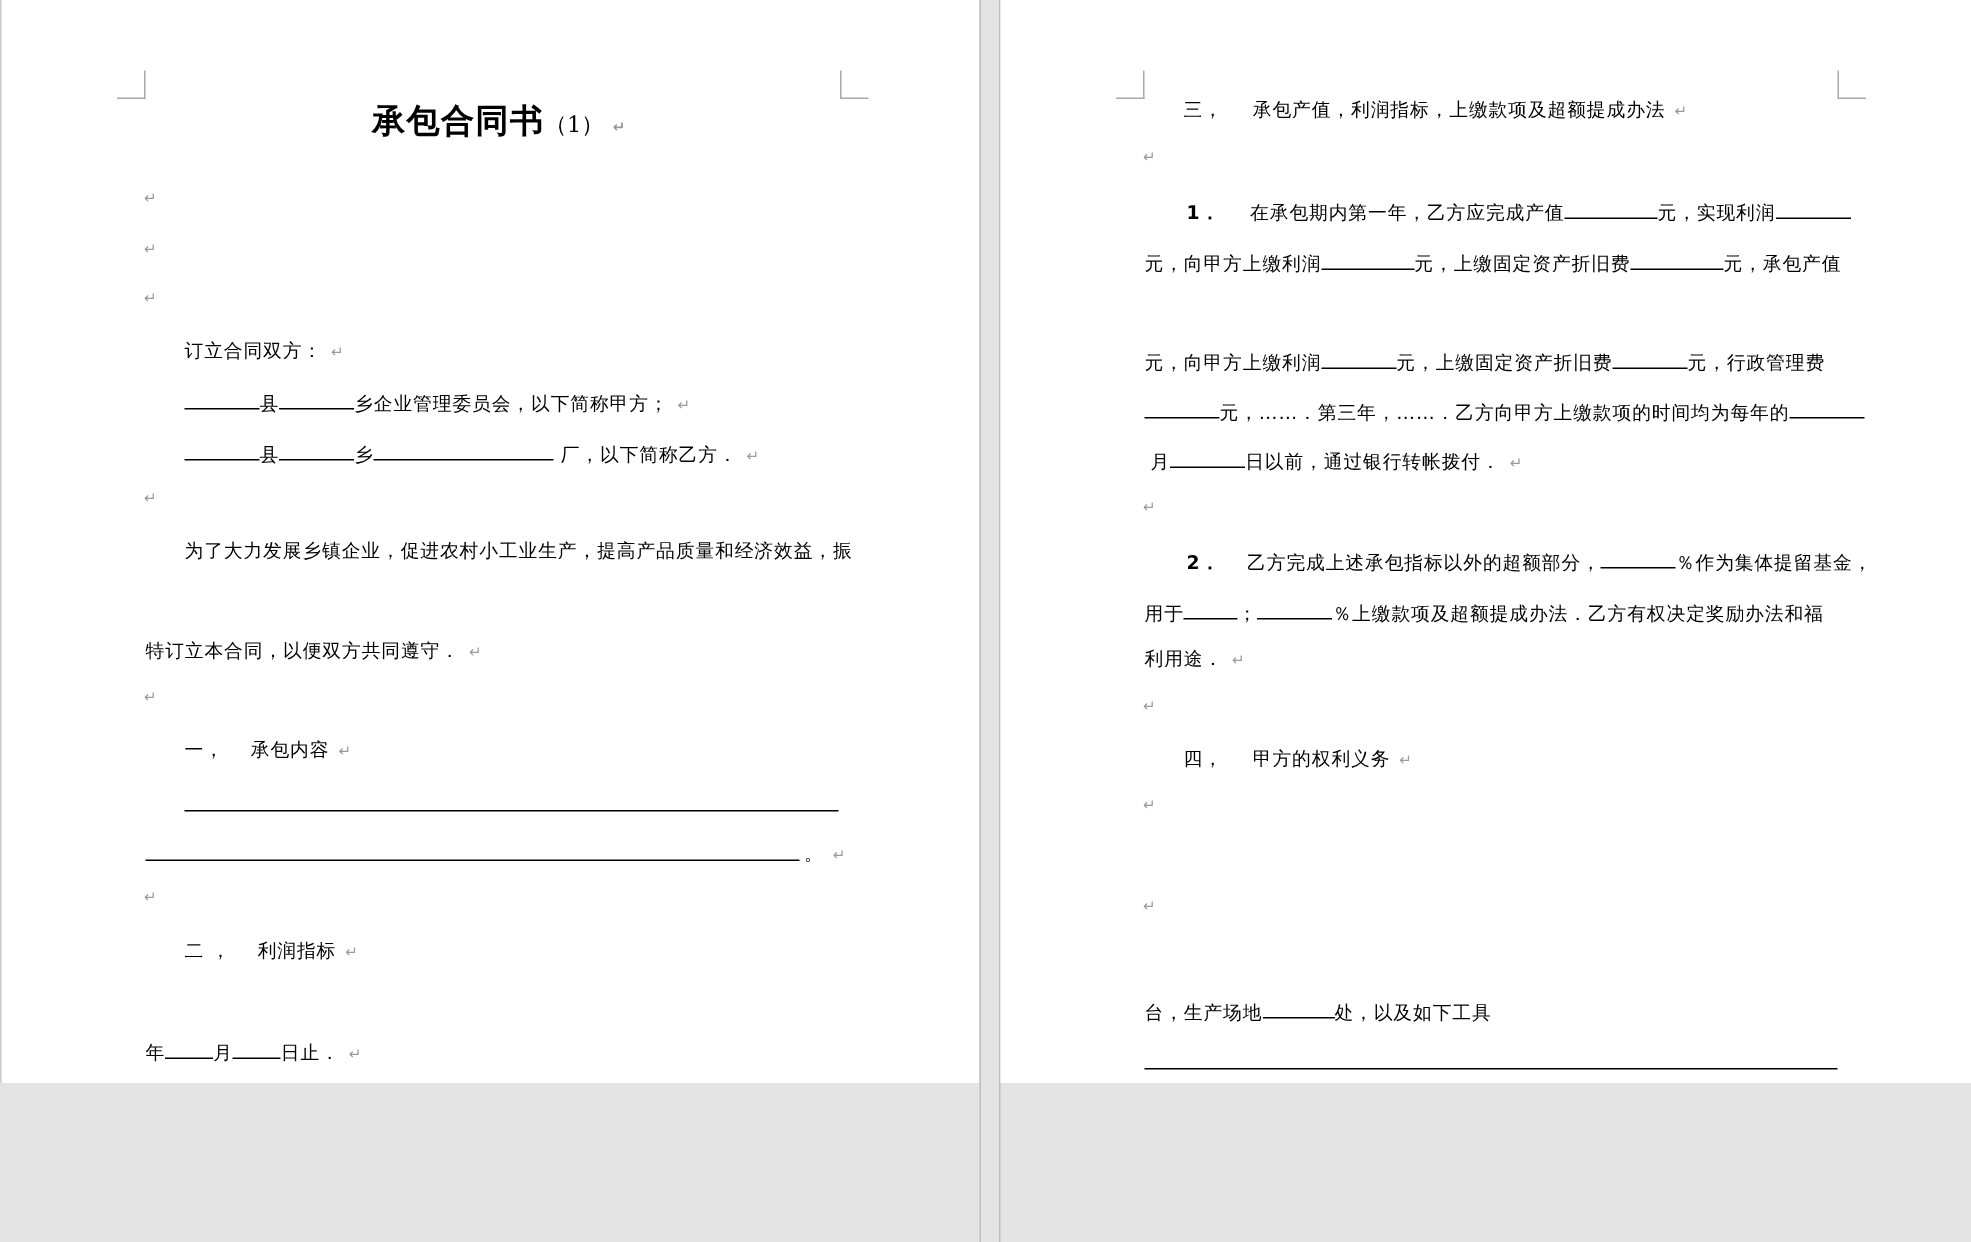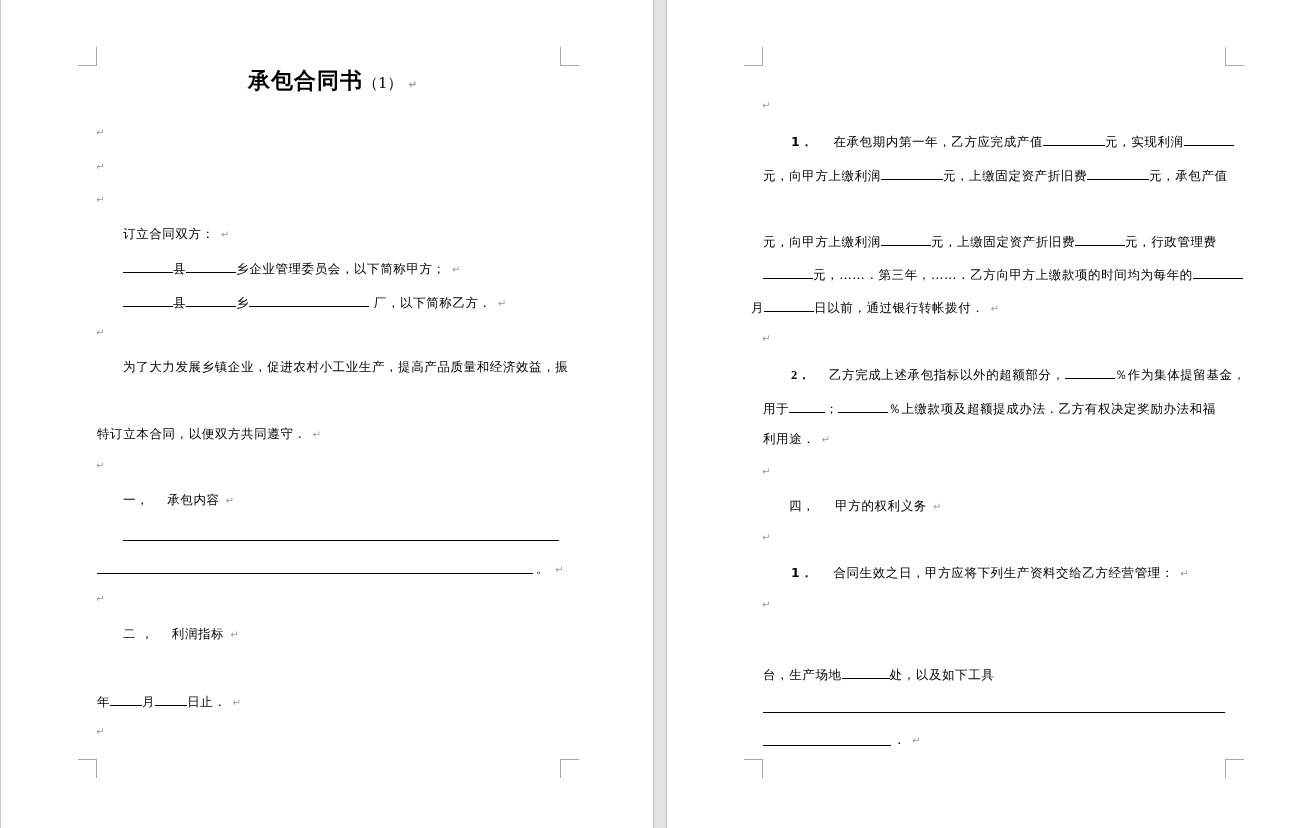--- a/index.html
+++ b/index.html
@@ -3,21 +3,21 @@
 <meta charset="utf-8">
 <style>
   html, body { margin: 0; padding: 0; }
   body {
     width: 1314px; height: 828px; overflow: hidden;
     background: #e3e3e3; position: relative;
     font-family: "DejaVu Sans", "Liberation Sans", sans-serif;
     color: #000;
   }
   .page {
-    position: absolute; top: 0; height: 828px; background: #fff;
+    position: absolute; top: 0; height: 722px; background: #fff;
     overflow: hidden;
   }
   #page-left { left: 0; width: 653px; border-left: 1px solid #c8c8c8; box-sizing: border-box; }
   #page-right { left: 667px; width: 647px; }
   .gap { position: absolute; left: 653px; top: 0; width: 14px; height: 828px; background: #e3e3e3;
     border-left: 1px solid #bdbdbd; border-right: 1px solid #bdbdbd; box-sizing: border-box; }
   .corner { position: absolute; width: 18px; height: 18px; border-color: #a8a8a8; border-style: solid; border-width: 0; }
   .c-tl { border-right-width: 1px; border-bottom-width: 1px; }
   .c-tr { border-left-width: 1px; border-bottom-width: 1px; }
   .c-bl { border-right-width: 1px; border-top-width: 1px; }
@@ -97,62 +97,62 @@
 </div>
 
 <div class="gap"></div>
 
 <div class="page" id="page-right">
   <div class="corner c-tl" style="left:77px;top:47px;"></div>
   <div class="corner c-tr" style="left:558px;top:47px;"></div>
   <div class="corner c-bl" style="left:77px;top:759px;"></div>
   <div class="corner c-br" style="left:558px;top:759px;"></div>
 
+  <div class="line" style="left:122px;top:65px;">
+    <span>三，</span><span style="display:inline-block;width:20px"></span><span>承包产值，利润指标，上缴款项及超额提成办法</span><span class="ret">↵</span>
+  </div>
 
   <span class="ret-only" style="left:95px;top:100px;">↵</span>
 
   <div class="line" style="left:124px;top:132px;">
     <span class="bold">1．</span><span style="display:inline-block;width:20px"></span><span>在承包期内第一年，乙方应完成产值</span><span class="blank" style="width:62px"></span><span>元，实现利润</span><span class="blank" style="width:50px"></span>
   </div>
   <div class="line" style="left:96px;top:166px;">
     <span>元，向甲方上缴利润</span><span class="blank" style="width:62px"></span><span>元，上缴固定资产折旧费</span><span class="blank" style="width:62px"></span><span>元，承包产值</span>
   </div>
   <div class="line" style="left:96px;top:232px;">
     <span>元，向甲方上缴利润</span><span class="blank" style="width:50px"></span><span>元，上缴固定资产折旧费</span><span class="blank" style="width:50px"></span><span>元，行政管理费</span>
   </div>
   <div class="line" style="left:96px;top:265px;">
     <span class="blank" style="width:50px"></span><span>元，……．第三年，……．乙方向甲方上缴款项的时间均为每年的</span><span class="blank" style="width:50px"></span>
   </div>
-  <div class="line" style="left:84px;top:298px;text-align:center;">
+  <div class="line" style="left:100px;top:298px;text-align:center;">
     <span>月</span><span class="blank" style="width:50px"></span><span>日以前，通过银行转帐拨付．</span><span class="ret">↵</span>
   </div>
 
   <span class="ret-only" style="left:95px;top:333px;">↵</span>
 
-  <div class="line" style="left:124px;top:365px;font-family:Liberation Serif, serif;">
+  <div class="line" style="left:124px;top:365px;">
     <span class="bold">2．</span><span style="display:inline-block;width:18px"></span><span>乙方完成上述承包指标以外的超额部分，</span><span class="blank" style="width:50px"></span><span>％作为集体提留基金，</span>
   </div>
   <div class="line" style="left:96px;top:399px;">
     <span>用于</span><span class="blank" style="width:36px"></span><span>；</span><span class="blank" style="width:50px"></span><span>％上缴款项及超额提成办法．乙方有权决定奖励办法和福</span>
   </div>
   <div class="line" style="left:96px;top:431px;">
     <span>利用途．</span><span class="ret">↵</span>
   </div>
 
   <span class="ret-only" style="left:95px;top:466px;">↵</span>
 
   <div class="line" style="left:122px;top:498px;font-family:Liberation Serif, serif;">
     <span>四，</span><span style="display:inline-block;width:20px"></span><span>甲方的权利义务</span><span class="ret">↵</span>
   </div>
 
   <span class="ret-only" style="left:95px;top:532px;">↵</span>
 
-  <div class="line" style="left:124px;top:565px;">
-    <span class="bold">1．</span><span style="display:inline-block;width:20px"></span><span>合同生效之日，甲方应将下列生产资料交给乙方经营管理：</span><span class="ret">↵</span>
-  </div>
 
   <span class="ret-only" style="left:95px;top:599px;">↵</span>
 
   <div class="line" style="left:96px;top:665px;">
     <span>台，生产场地</span><span class="blank" style="width:48px"></span><span>处，以及如下工具</span>
   </div>
 
   <div class="rule" style="left:96px;top:712px;width:462px;"></div>
   <div class="rule" style="left:96px;top:745px;width:128px;"></div>
   <div class="line" style="left:226px;top:732px;">

